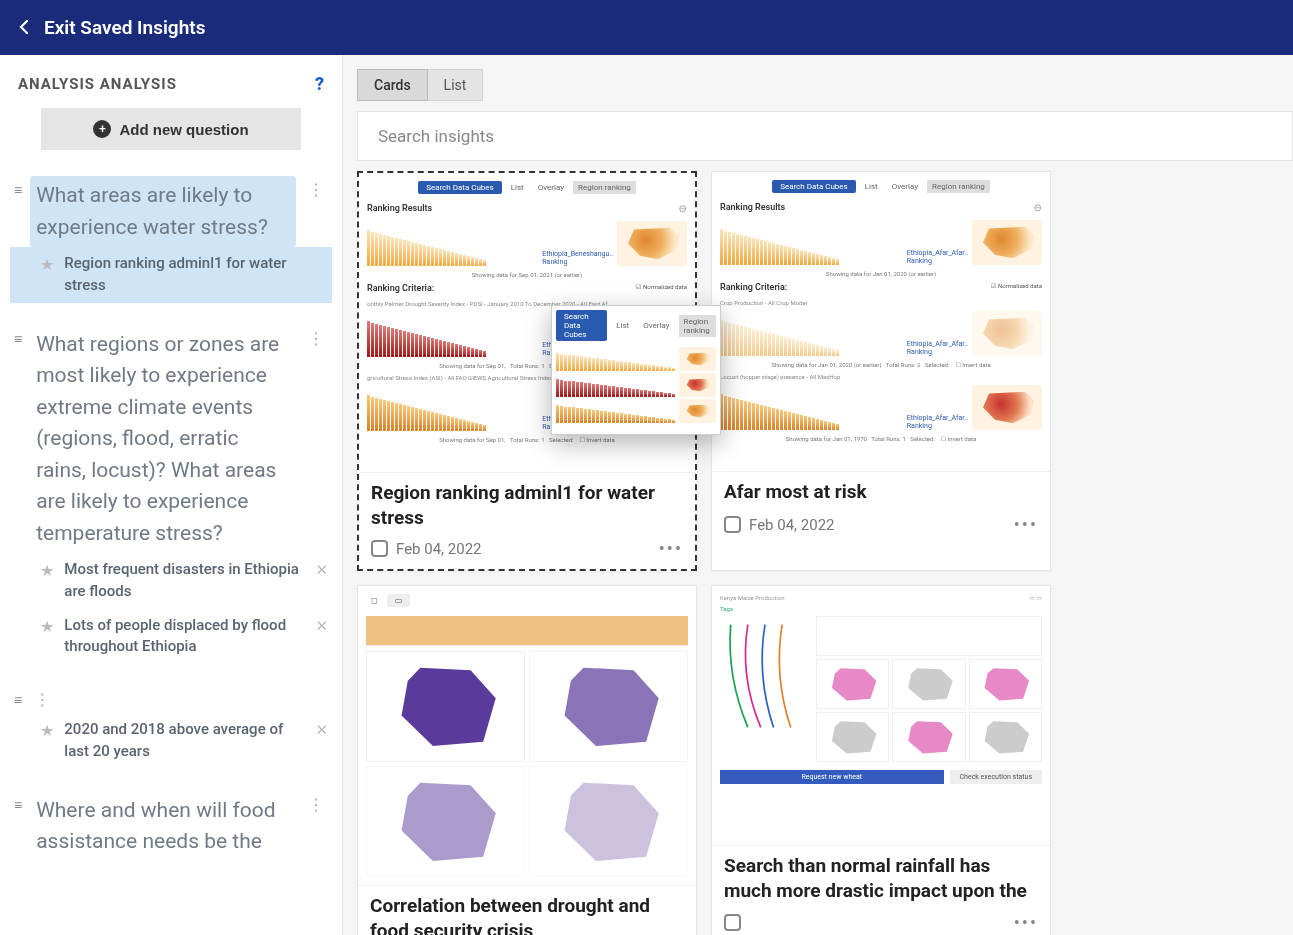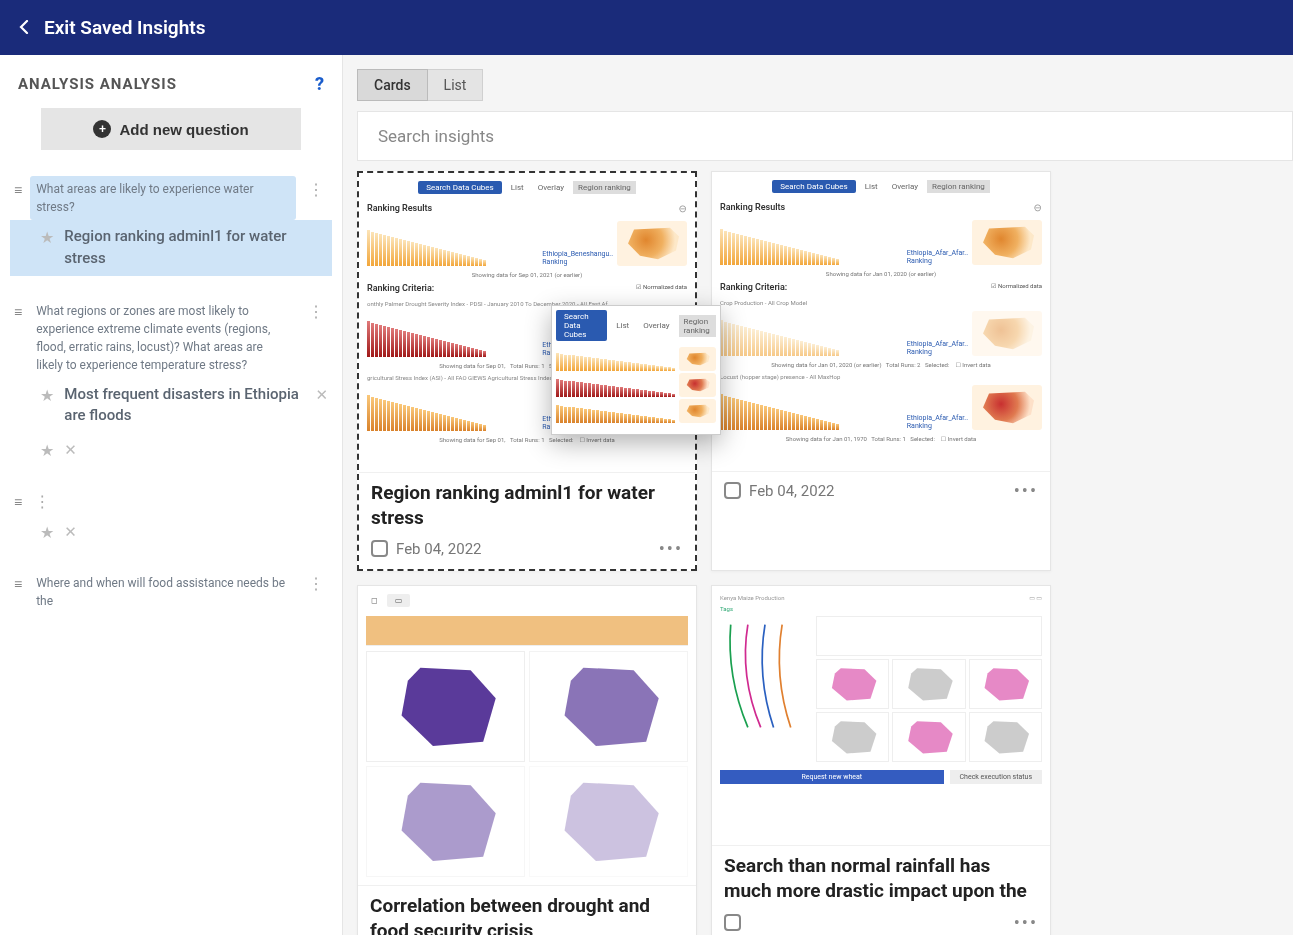--- a/index.html
+++ b/index.html
@@ -72,21 +72,21 @@
 .q-row {
   display: flex;
   align-items: flex-start;
   gap: 8px;
   padding: 0 4px;
   position: relative;
 }
 .q-row .drag { color: #888; font-size: 14px; margin-top: 6px; cursor: grab; flex-shrink: 0; }
 .q-row .q-text {
   color: #707a86;
-  font-size: 12px;
+  font-size: 21px;
   line-height: 1.5;
   padding: 4px 6px;
   border-radius: 3px;
   flex: 1;
 }
 .q-row .dots {
   color: #aaa;
   cursor: pointer;
   padding: 4px;
   flex-shrink: 0;
@@ -315,30 +315,32 @@
     <span class="q-text">What regions or zones are most likely to experience extreme climate events (regions, flood, erratic rains, locust)? What areas are likely to experience temperature stress?</span>
     <span class="dots">⋮</span>
           </div>
           <div class="sub-item">
       <span class="star">★</span>
       <span class="sub-text">Most frequent disasters in Ethiopia are floods</span>
       <span class="remove">✕</span>
           </div>
           <div class="sub-item">
       <span class="star">★</span>
+      <span class="sub-text">Lots of people displaced by flood throughout Ethiopia</span>
       <span class="remove">✕</span>
           </div>
         </div>
         <div class="question">
           <div class="q-row">
     <span class="drag">≡</span>
     <span class="dots">⋮</span>
           </div>
           <div class="sub-item">
       <span class="star">★</span>
+      <span class="sub-text">2020 and 2018 above average of last 20 years</span>
       <span class="remove">✕</span>
           </div>
         </div>
         <div class="question">
           <div class="q-row">
     <span class="drag">≡</span>
     <span class="q-text">Where and when will food assistance needs be the</span>
     <span class="dots">⋮</span>
           </div>
         </div>
@@ -635,20 +637,21 @@
               </div>
     <div style="display:flex;flex-direction:column;font-size:6px;">
       <span class="mini-link">Ethiopia_Afar_Afar..</span>
       <span class="mini-link">Ranking</span>
     </div>
     <div class="mini-map red"></div>
   </div>
   <div class="mini-caption"><span>Showing data for Jan 01, 1970</span> &nbsp; <span>Total Runs: 1</span> &nbsp; <span>Selected:</span> &nbsp;&nbsp; ☐ <span>Invert data</span></div>
 </div>
           <div class="body">
+    <div class="title">Afar most at risk</div>
     <div class="footer">
       <span class="box"></span>
       <span>Feb 04, 2022</span>
       <span class="dots">•••</span>
     </div>
           </div>
         </div>
         <div class="card">
           <div class="thumb">
   <div class="mini-header" style="justify-content:flex-start">

